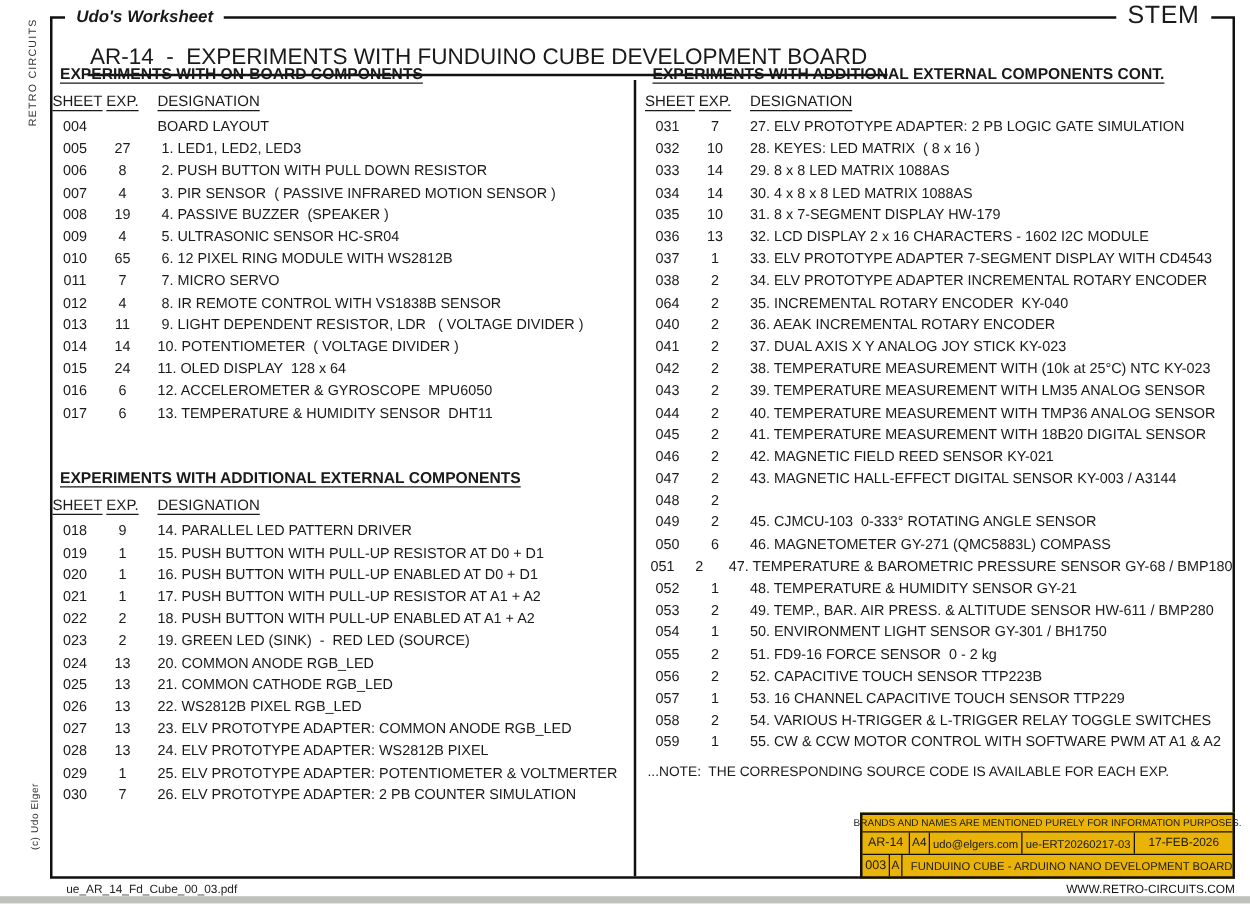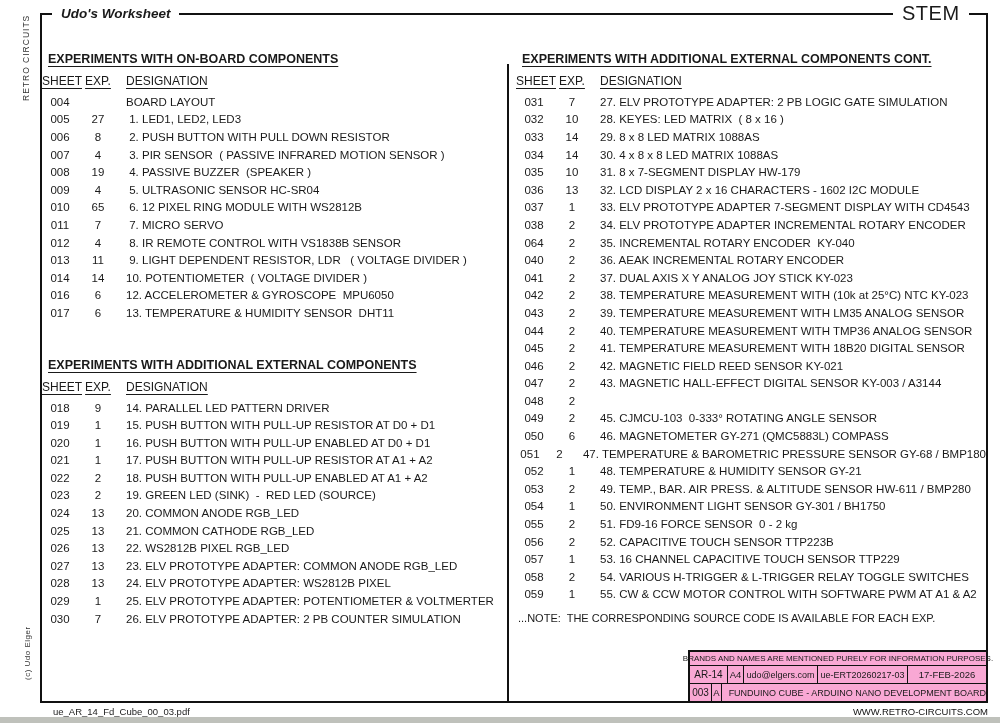--- a/index.html
+++ b/index.html
@@ -36,21 +36,21 @@
   .h-exp{width:40px;text-align:center;}
   .h-desig{margin-left:8px;}
   .rows{margin-top:2px;}
   .row{display:flex;height:17.6px;font-size:11.5px;align-items:center;}
   .c-sheet{width:36px;text-align:center;}
   .c-exp{width:40px;text-align:center;}
   .c-desig{padding-left:8px;white-space:pre;}
   .section-gap{margin-top:36px;}
   .note{margin-top:9px;margin-left:2px;font-size:11px;font-weight:normal;white-space:pre;}
 
-  .title-block{position:absolute;left:688px;top:650px;width:300px;height:53px;background:#f9a8d4;
+  .title-block{position:absolute;left:688px;top:650px;width:300px;height:53px;background:#eab308;
                border:2px solid #111;box-sizing:border-box;display:flex;flex-direction:column;}
   .tb-row{display:flex;box-sizing:border-box;}
   .tb-disclaimer{height:14px;border-bottom:1.5px solid #111;font-size:8px;
                  display:flex;align-items:center;justify-content:center;white-space:pre;}
   .tb-mid{height:18px;border-bottom:1.5px solid #111;}
   .tb-bottom{flex:1;}
   .tb-cell{display:flex;align-items:center;justify-content:center;font-size:9.5px;
            border-right:1.5px solid #111;box-sizing:border-box;white-space:pre;}
   .tb-row .tb-cell:last-child{border-right:none;}
   .w50{width:38px;font-size:10px;}
@@ -70,20 +70,21 @@
 
   <div class="vtext side-brand">RETRO CIRCUITS</div>
   <div class="vtext side-copy">(c) Udo Elger</div>
 
   <div class="border-box"></div>
   <div class="divider"></div>
 
   <div class="top-label worksheet-label">Udo's Worksheet</div>
   <div class="top-label stem-label">STEM</div>
 
+  <div class="doc-title">AR-14  -  EXPERIMENTS WITH FUNDUINO CUBE DEVELOPMENT BOARD</div>
 
   <div class="col col-left">
     <div class="section">
       <div class="section-heading">EXPERIMENTS WITH ON-BOARD COMPONENTS</div>
       <div class="col-headers">
         <span class="h-sheet">SHEET</span>
         <span class="h-exp">EXP.</span>
         <span class="h-desig">DESIGNATION</span>
       </div>
       <div class="rows">
@@ -134,20 +135,25 @@
           </div>
           <div class="row">
             <span class="c-sheet">013</span>
             <span class="c-exp">11</span>
             <span class="c-desig"> 9. LIGHT DEPENDENT RESISTOR, LDR   ( VOLTAGE DIVIDER )</span>
           </div>
           <div class="row">
             <span class="c-sheet">014</span>
             <span class="c-exp">14</span>
             <span class="c-desig">10. POTENTIOMETER  ( VOLTAGE DIVIDER )</span>
+          </div>
+          <div class="row">
+            <span class="c-sheet">015</span>
+            <span class="c-exp">24</span>
+            <span class="c-desig">11. OLED DISPLAY  128 x 64</span>
           </div>
           <div class="row">
             <span class="c-sheet">016</span>
             <span class="c-exp">6</span>
             <span class="c-desig">12. ACCELEROMETER &amp; GYROSCOPE  MPU6050</span>
           </div>
           <div class="row">
             <span class="c-sheet">017</span>
             <span class="c-exp">6</span>
             <span class="c-desig">13. TEMPERATURE &amp; HUMIDITY SENSOR  DHT11</span>

